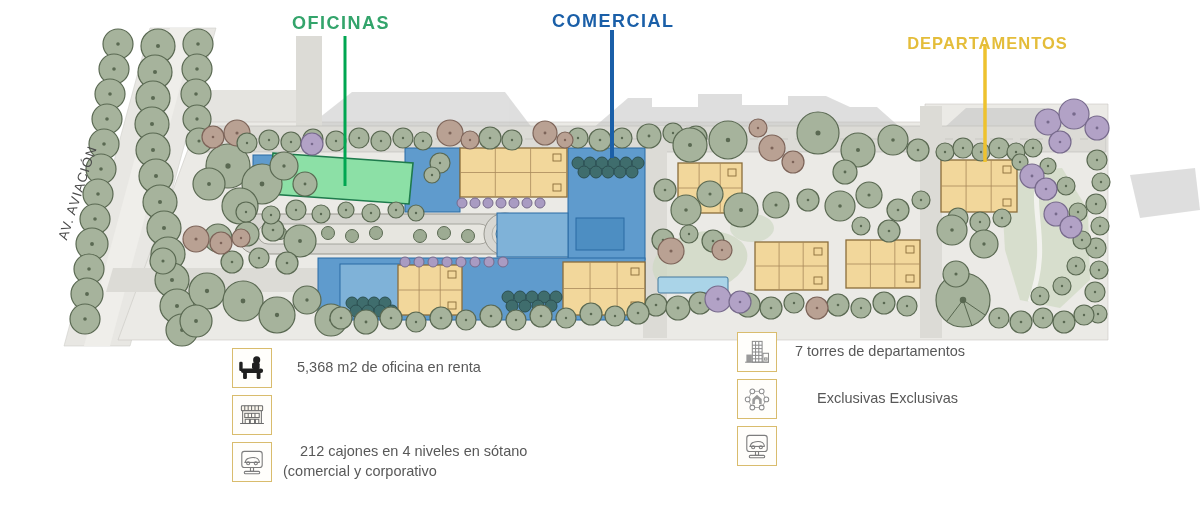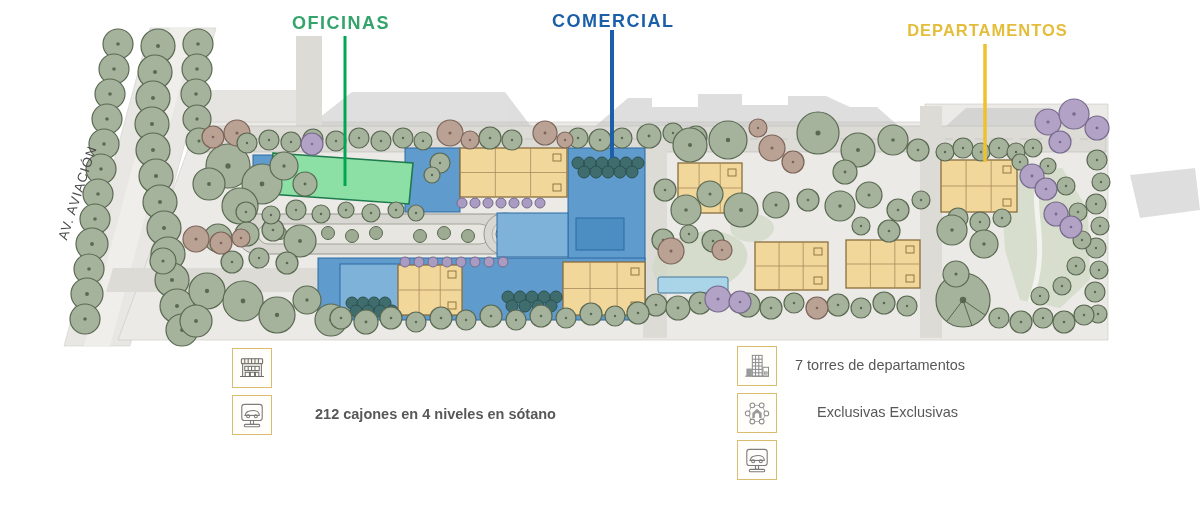--- a/index.html
+++ b/index.html
@@ -2,33 +2,33 @@
 <html><head>
 <meta charset="utf-8">
 <style>
   html,body{margin:0;padding:0;background:#ffffff;}
   .canvas{position:relative;width:1200px;height:507px;background:#ffffff;overflow:hidden;
           font-family:"Liberation Sans",sans-serif;}
   .plan-svg{position:absolute;left:0;top:0;}
   .zone-label{position:absolute;text-align:center;font-weight:bold;letter-spacing:1.5px;}
   .label-oficinas{left:281px;top:13px;width:120px;font-size:18px;color:#33a46b;}
   .label-comercial{left:552px;top:11px;width:120px;font-size:18px;color:#1a5fa8;}
-  .label-departamentos{left:895px;top:21px;width:185px;font-size:16.5px;color:#e4bd3a;letter-spacing:1px;}
+  .label-departamentos{left:895px;top:34px;width:185px;font-size:16.5px;color:#e4bd3a;letter-spacing:1px;}
   .street-label{position:absolute;left:13px;top:185px;width:130px;height:16px;
       transform:rotate(-72deg);color:#4c4c4c;font-size:13.5px;letter-spacing:1px;text-align:center;}
   .legend-col{position:absolute;display:flex;flex-direction:column;gap:7px;}
   .legend-col.left{left:232px;top:348px;}
-  .legend-col.right{left:737px;top:346px;}
+  .legend-col.right{left:737px;top:332px;}
   .legend-row{display:flex;align-items:center;min-height:40px;}
   .icon-box{width:40px;height:40px;border:1px solid #d9bc6d;background:#fffefb;
       box-sizing:border-box;display:flex;align-items:center;justify-content:center;flex:0 0 40px;}
   .txt{color:#585858;font-size:14.5px;line-height:1.35;}
   .legend-row.gapL .txt{margin-left:25px;}
   .legend-row.gapR .txt{margin-left:18px;}
-  .legend-row.tight .txt{margin-left:26px;font-weight:bold;}
+  .legend-row.tight .txt{margin-left:11px;}
   .indent1{text-indent:17px;display:block;}
   .pad22 .txt{padding-left:22px;}
 </style>
 </head>
 <body>
 
 <div class="canvas">
 
   <svg class="plan-svg" width="1200" height="507" viewBox="0 0 1200 507">
 
@@ -562,20 +562,33 @@
   </svg>
 
   <div class="zone-label label-oficinas">OFICINAS</div>
   <div class="zone-label label-comercial">COMERCIAL</div>
   <div class="zone-label label-departamentos">DEPARTAMENTOS</div>
   <div class="street-label">AV. AVIACIÓN</div>
 
   <div class="legend-col left">
     <div class="legend-row gapL">
       <div class="icon-box">
+        <svg width="34" height="34" viewBox="0 0 40 40" fill="#1f1f1f">
+          <circle cx="25.5" cy="10.5" r="4.2"></circle>
+          <rect x="20" y="13.5" width="9" height="8" rx="2"></rect>
+          <rect x="5" y="12.5" width="4" height="11" rx="1.5"></rect>
+          <rect x="7" y="20.5" width="26" height="5.5" rx="2.5"></rect>
+          <rect x="9.5" y="25" width="4.5" height="8" rx="1.5"></rect>
+          <rect x="25.5" y="25" width="4.5" height="8" rx="1.5"></rect>
+        </svg>
+      </div>
+      <div class="txt">5,368 m2 de oficina en renta</div>
+    </div>
+    <div class="legend-row gapL">
+      <div class="icon-box">
         <svg width="34" height="34" viewBox="0 0 40 40" fill="none" stroke="#6b6b6b" stroke-width="1.2">
           <rect x="7.5" y="9" width="25" height="6" rx="1" fill="#faf6ec"></rect>
           <line x1="11.5" y1="9" x2="11.5" y2="15"></line>
             <line x1="15.5" y1="9" x2="15.5" y2="15"></line>
           <line x1="19.5" y1="9" x2="19.5" y2="15"></line>
             <line x1="23.5" y1="9" x2="23.5" y2="15"></line>
           <line x1="27.5" y1="9" x2="27.5" y2="15"></line>
           <rect x="9" y="15" width="22" height="15" fill="#fffdf6"></rect>
           <rect x="11.5" y="18" width="17" height="5"></rect>
           <line x1="15.5" y1="18" x2="15.5" y2="23"></line>
@@ -595,20 +608,21 @@
           <path d="M12 20.5 c0.5,-3 2,-4.5 4,-5 c3.5,-1 8,-1 10.5,0.5 c1.5,1 2,2.5 2.3,4.5"></path>
           <line x1="11" y1="20.5" x2="29" y2="20.5"></line>
           <circle cx="15.5" cy="21.5" r="1.8"></circle>
             <circle cx="24.5" cy="21.5" r="1.8"></circle>
           <rect x="18.2" y="26.5" width="3.6" height="4.5"></rect>
           <rect x="11" y="31" width="18" height="2.8" rx="1.2"></rect>
         </svg>
       </div>
       <div class="txt">
         <span class="indent1">212 cajones en 4 niveles en sótano</span>
+        <span>(comercial y corporativo</span>
       </div>
     </div>
   </div>
 
   <div class="legend-col right">
     <div class="legend-row gapR">
       <div class="icon-box">
         <svg width="34" height="34" viewBox="0 0 40 40" fill="none" stroke="#8c8c8c" stroke-width="1.2">
           <rect x="14.5" y="7.5" width="11.5" height="24.5" fill="#ffffff"></rect>
           <line x1="18.3" y1="8" x2="18.3" y2="32"></line>

